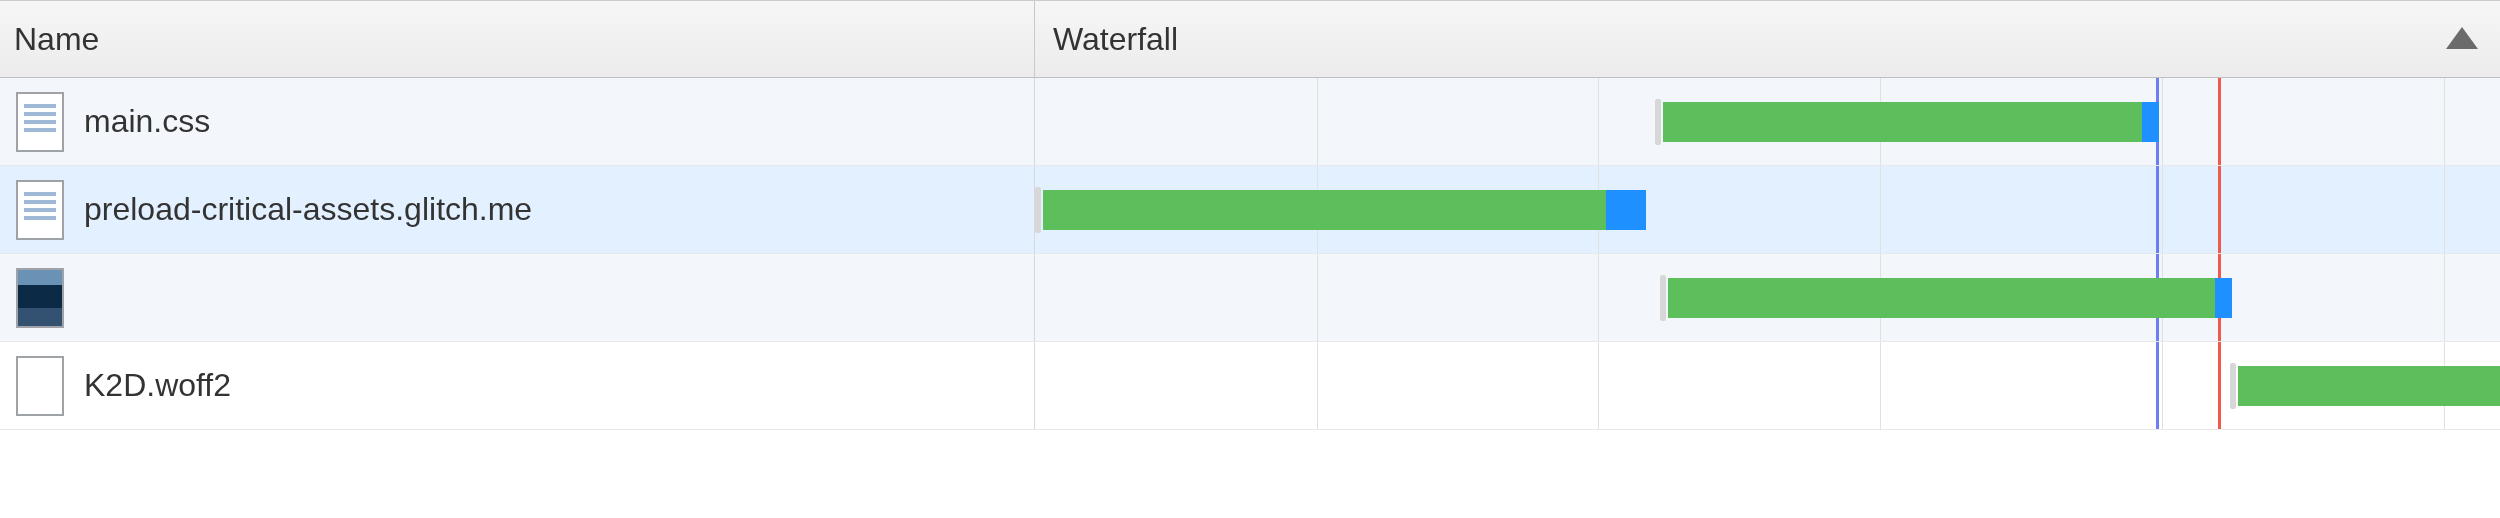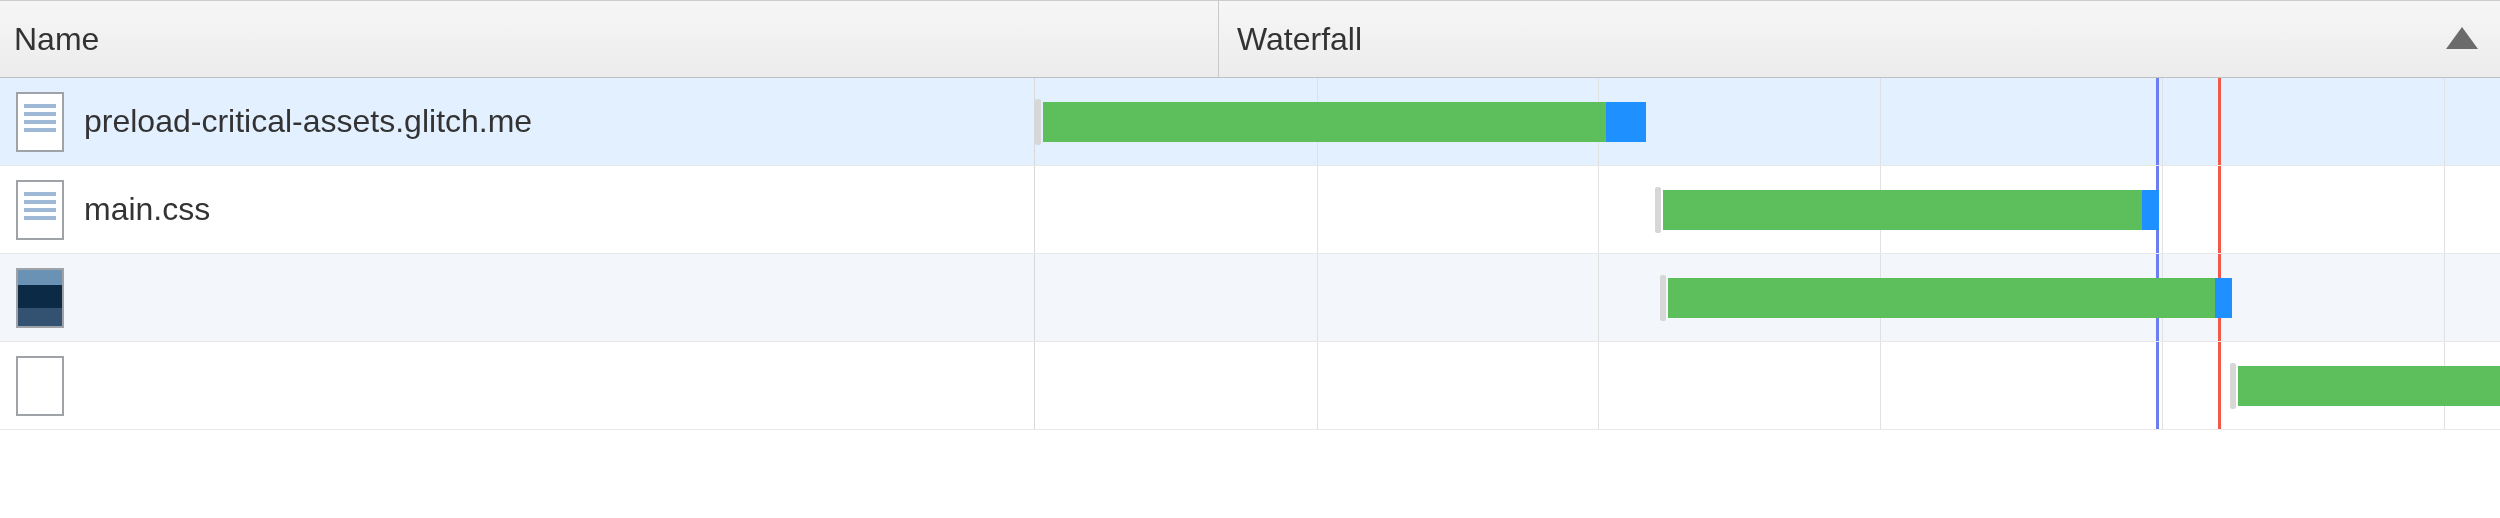--- a/index.html
+++ b/index.html
@@ -19,21 +19,21 @@
     height: 100%;
   }
   .header-row {
     display: flex;
     height: 78px;
     background: linear-gradient(#f6f6f6, #ececec);
     border-top: 1px solid #ccc;
     border-bottom: 1px solid #bfbfbf;
   }
   .col-name-header {
-    width: 1219px;
+    width: 1035px;
     display: flex;
     align-items: center;
     padding-left: 14px;
     border-right: 1px solid #c9c9c9;
     cursor: pointer;
   }
   .col-waterfall-header {
     flex: 1;
     display: flex;
     align-items: center;
@@ -137,20 +137,40 @@
     <div class="col-name-header">
       <span>Name</span>
     </div>
     <div class="col-waterfall-header">
       <span>Waterfall</span>
       <span class="sort-triangle"></span>
     </div>
   </div>
 
   <div class="body-rows" id="body-rows">
+      <div class="row">
+        <div class="col-name">
+          <span class="file-icon doc"></span>
+          <span>main.css</span>
+        </div>
+        <div class="col-waterfall">
+          <div class="gridline" style="left: 281.731px;"></div>
+          <div class="gridline" style="left: 563.462px;"></div>
+          <div class="gridline" style="left: 845.192px;"></div>
+          <div class="gridline" style="left: 1126.92px;"></div>
+          <div class="gridline" style="left: 1408.65px;"></div>
+          <div class="marker-blue" style="left: 1121.29px;"></div>
+          <div class="marker-red" style="left: 1183.27px;"></div>
+          <div class="bar-wrap" style="left: 619.808px;">
+            <span class="bar-tick"></span>
+            <span class="seg" style="width: 478.942px; background: rgb(92, 191, 92);"></span>
+            <span class="seg" style="width: 16.9038px; background: rgb(30, 144, 255);"></span>
+          </div>
+        </div>
+      </div>
       <div class="row selected">
         <div class="col-name">
           <span class="file-icon doc"></span>
           <span>preload-critical-assets.glitch.me</span>
         </div>
         <div class="col-waterfall">
           <div class="gridline" style="left: 281.731px;"></div>
           <div class="gridline" style="left: 563.462px;"></div>
           <div class="gridline" style="left: 845.192px;"></div>
           <div class="gridline" style="left: 1126.92px;"></div>
@@ -159,60 +179,41 @@
           <div class="marker-red" style="left: 1183.27px;"></div>
           <div class="bar-wrap" style="left: 0px;">
             <span class="bar-tick"></span>
             <span class="seg" style="width: 563.462px; background: rgb(92, 191, 92);"></span>
             <span class="seg" style="width: 39.4423px; background: rgb(30, 144, 255);"></span>
           </div>
         </div>
       </div>
       <div class="row">
         <div class="col-name">
-          <span class="file-icon doc"></span>
-          <span>main.css</span>
-        </div>
-        <div class="col-waterfall">
-          <div class="gridline" style="left: 281.731px;"></div>
-          <div class="gridline" style="left: 563.462px;"></div>
-          <div class="gridline" style="left: 845.192px;"></div>
-          <div class="gridline" style="left: 1126.92px;"></div>
-          <div class="gridline" style="left: 1408.65px;"></div>
-          <div class="marker-blue" style="left: 1121.29px;"></div>
-          <div class="marker-red" style="left: 1183.27px;"></div>
-          <div class="bar-wrap" style="left: 619.808px;">
-            <span class="bar-tick"></span>
-            <span class="seg" style="width: 478.942px; background: rgb(92, 191, 92);"></span>
-            <span class="seg" style="width: 16.9038px; background: rgb(30, 144, 255);"></span>
-          </div>
-        </div>
-      </div>
-      <div class="row">
-        <div class="col-name">
           <span class="file-icon img"></span>
         </div>
         <div class="col-waterfall">
           <div class="gridline" style="left: 281.731px;"></div>
           <div class="gridline" style="left: 563.462px;"></div>
           <div class="gridline" style="left: 845.192px;"></div>
           <div class="gridline" style="left: 1126.92px;"></div>
           <div class="gridline" style="left: 1408.65px;"></div>
           <div class="marker-blue" style="left: 1121.29px;"></div>
           <div class="marker-red" style="left: 1183.27px;"></div>
           <div class="bar-wrap" style="left: 625.442px;">
             <span class="bar-tick"></span>
             <span class="seg" style="width: 546.558px; background: rgb(92, 191, 92);"></span>
             <span class="seg" style="width: 16.9038px; background: rgb(30, 144, 255);"></span>
           </div>
         </div>
       </div>
       <div class="row">
         <div class="col-name">
           <span class="file-icon font"></span>
+          <span>K2D.woff2</span>
         </div>
         <div class="col-waterfall">
           <div class="gridline" style="left: 281.731px;"></div>
           <div class="gridline" style="left: 563.462px;"></div>
           <div class="gridline" style="left: 845.192px;"></div>
           <div class="gridline" style="left: 1126.92px;"></div>
           <div class="gridline" style="left: 1408.65px;"></div>
           <div class="marker-blue" style="left: 1121.29px;"></div>
           <div class="marker-red" style="left: 1183.27px;"></div>
           <div class="bar-wrap" style="left: 1194.54px;">

